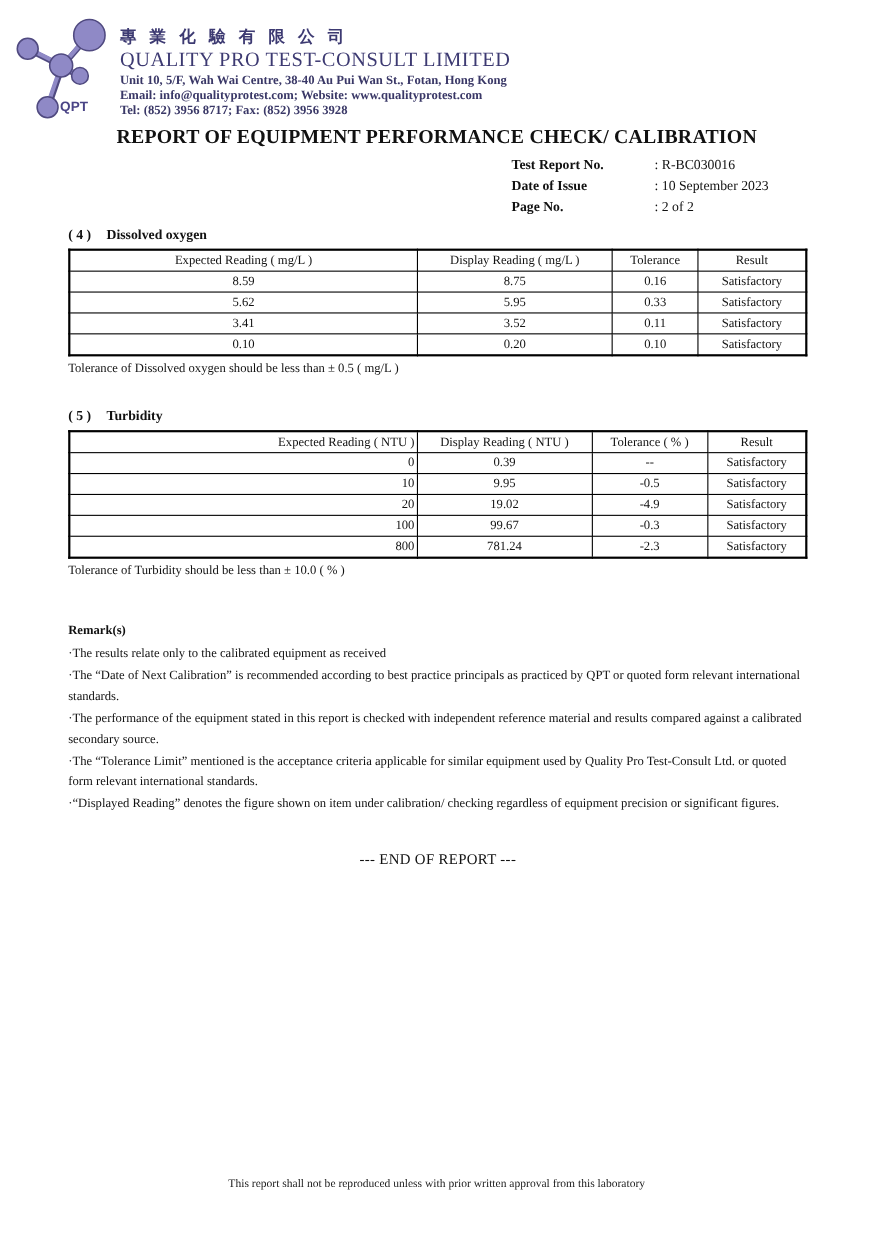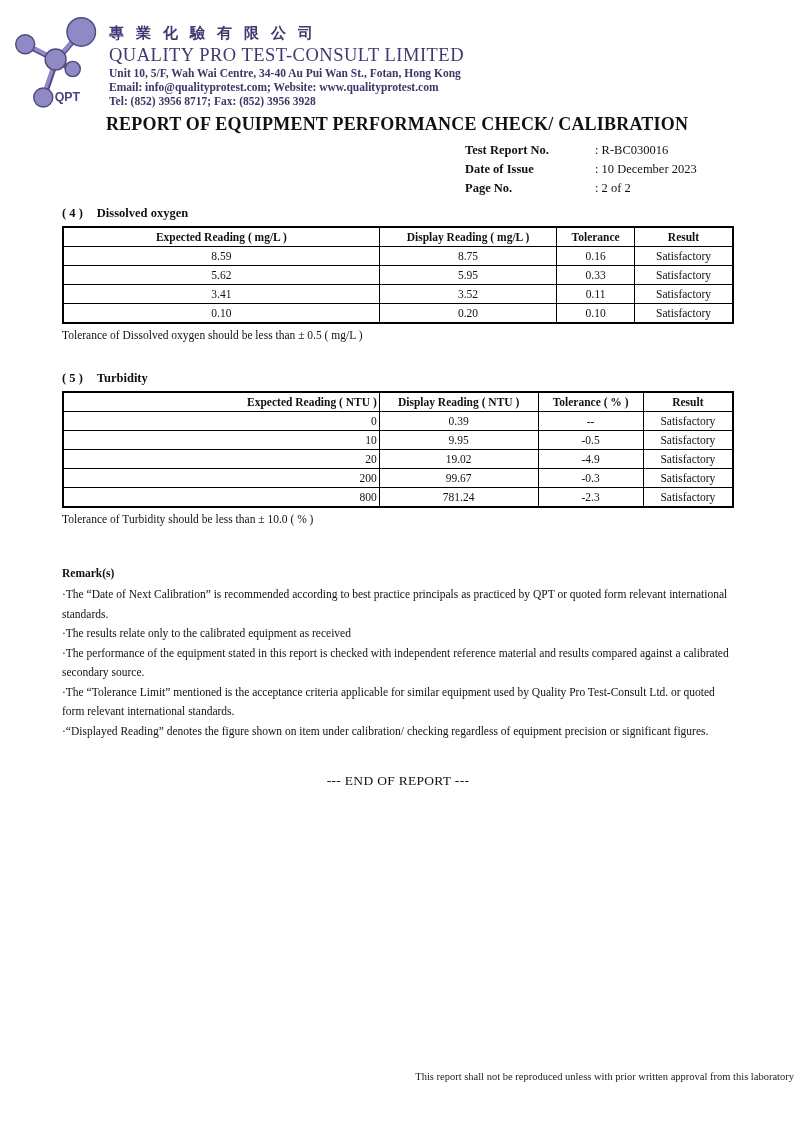--- a/index.html
+++ b/index.html
@@ -89,21 +89,21 @@
     table-layout: fixed;
   }
   table.report-table th, table.report-table td {
     border: 1px solid #000;
     font-size: 11.5px;
     text-align: center;
     padding: 2px 2px;
     height: 18px;
     line-height: 14px;
   }
-  table.report-table th { font-weight: bold; }
+  table.report-table th { font-weight: normal; }
   table.t4 th:nth-child(1), table.t4 td:nth-child(1) { width: 47.2%; }
   table.t4 th:nth-child(2), table.t4 td:nth-child(2) { width: 26.5%; }
   table.t4 th:nth-child(3), table.t4 td:nth-child(3) { width: 11.6%; }
   table.t4 th:nth-child(4), table.t4 td:nth-child(4) { width: 14.7%; }
   table.t5 th:nth-child(1), table.t5 td:nth-child(1) { width: 47.2%; text-align: right; }
   table.t5 th:nth-child(2), table.t5 td:nth-child(2) { width: 23.7%; }
   table.t5 th:nth-child(3), table.t5 td:nth-child(3) { width: 15.7%; }
   table.t5 th:nth-child(4), table.t5 td:nth-child(4) { width: 13.4%; }
   .table-note {
     font-size: 11.5px;
@@ -123,21 +123,21 @@
     font-size: 13.5px;
     letter-spacing: 0.3px;
   }
 
   
   .footer {
     position: absolute;
     left: 0;
     top: 1071px;
     width: 100%;
-    text-align: right;
+    text-align: center;
     font-size: 10.5px;
     color: #222;
   }
 </style>
 </head>
 <body>
 
 <div class="page">
 
   <div class="header">
@@ -159,36 +159,36 @@
         <circle cx="16" cy="36" r="10" fill="#8f89c6" stroke="#504a80" stroke-width="1.5"></circle>
         <circle cx="48" cy="52" r="11" fill="#8f89c6" stroke="#504a80" stroke-width="1.5"></circle>
         <circle cx="66" cy="62" r="8" fill="#8f89c6" stroke="#504a80" stroke-width="1.5"></circle>
         <circle cx="35" cy="92" r="10" fill="#8f89c6" stroke="#504a80" stroke-width="1.5"></circle>
         <text x="47" y="96" font-size="13" font-weight="bold" fill="#4a4486" font-family="Liberation Sans, sans-serif">QPT</text>
       </svg>
     </div>
     <div class="header-text">
       <div class="company-zh">專業化驗有限公司</div>
       <div class="company-en">QUALITY PRO TEST-CONSULT LIMITED</div>
-      <div class="addr-line">Unit 10, 5/F, Wah Wai Centre, 34-40 Au Pui Wan St., Fotan, Hong Kong</div>
+      <div class="addr-line">Unit 10, 5/F, Wah Wai Centre, 38-40 Au Pui Wan St., Fotan, Hong Kong</div>
       <div class="addr-line">Email: info@qualityprotest.com; Website: www.qualityprotest.com</div>
       <div class="addr-line">Tel: (852) 3956 8717; Fax: (852) 3956 3928</div>
     </div>
   </div>
 
   <div class="report-title">REPORT OF EQUIPMENT PERFORMANCE CHECK/ CALIBRATION</div>
 
   <div class="report-info">
     <div class="ri-row">
       <span class="ri-label">Test Report No.</span>
       <span class="ri-value">: R-BC030016</span>
     </div>
     <div class="ri-row">
       <span class="ri-label">Date of Issue</span>
-      <span class="ri-value">: 10 December 2023</span>
+      <span class="ri-value">: 10 September 2023</span>
     </div>
     <div class="ri-row">
       <span class="ri-label">Page No.</span>
       <span class="ri-value">: 2 of 2</span>
     </div>
   </div>
 
   <div class="content">
 
     <div class="section">
@@ -262,41 +262,41 @@
               <td>-0.5</td>
               <td>Satisfactory</td>
             </tr>
             <tr>
               <td>20</td>
               <td>19.02</td>
               <td>-4.9</td>
               <td>Satisfactory</td>
             </tr>
             <tr>
-              <td>200</td>
+              <td>100</td>
               <td>99.67</td>
               <td>-0.3</td>
               <td>Satisfactory</td>
             </tr>
             <tr>
               <td>800</td>
               <td>781.24</td>
               <td>-2.3</td>
               <td>Satisfactory</td>
             </tr>
           </tbody>
       </table>
       <div class="table-note">Tolerance of Turbidity should be less than ± 10.0 ( % )</div>
     </div>
 
     <div class="remarks">
       <div class="remarks-heading">Remark(s)</div>
       <div class="remarks-list">
+          <div class="remark-item">·The results relate only to the calibrated equipment as received</div>
           <div class="remark-item">·The “Date of Next Calibration” is recommended according to best practice principals as practiced by QPT or quoted form relevant international standards.</div>
-          <div class="remark-item">·The results relate only to the calibrated equipment as received</div>
           <div class="remark-item">·The performance of the equipment stated in this report is checked with independent reference material and results compared against a calibrated secondary source.</div>
           <div class="remark-item">·The “Tolerance Limit” mentioned is the acceptance criteria applicable for similar equipment used by Quality Pro Test-Consult Ltd. or quoted form relevant international standards.</div>
           <div class="remark-item">·“Displayed Reading” denotes the figure shown on item under calibration/ checking regardless of equipment precision or significant figures.</div>
         </div>
     </div>
 
     <div class="end-of-report">--- END OF REPORT ---</div>
   </div>
 
   <div class="footer">This report shall not be reproduced unless with prior written approval from this laboratory</div>

